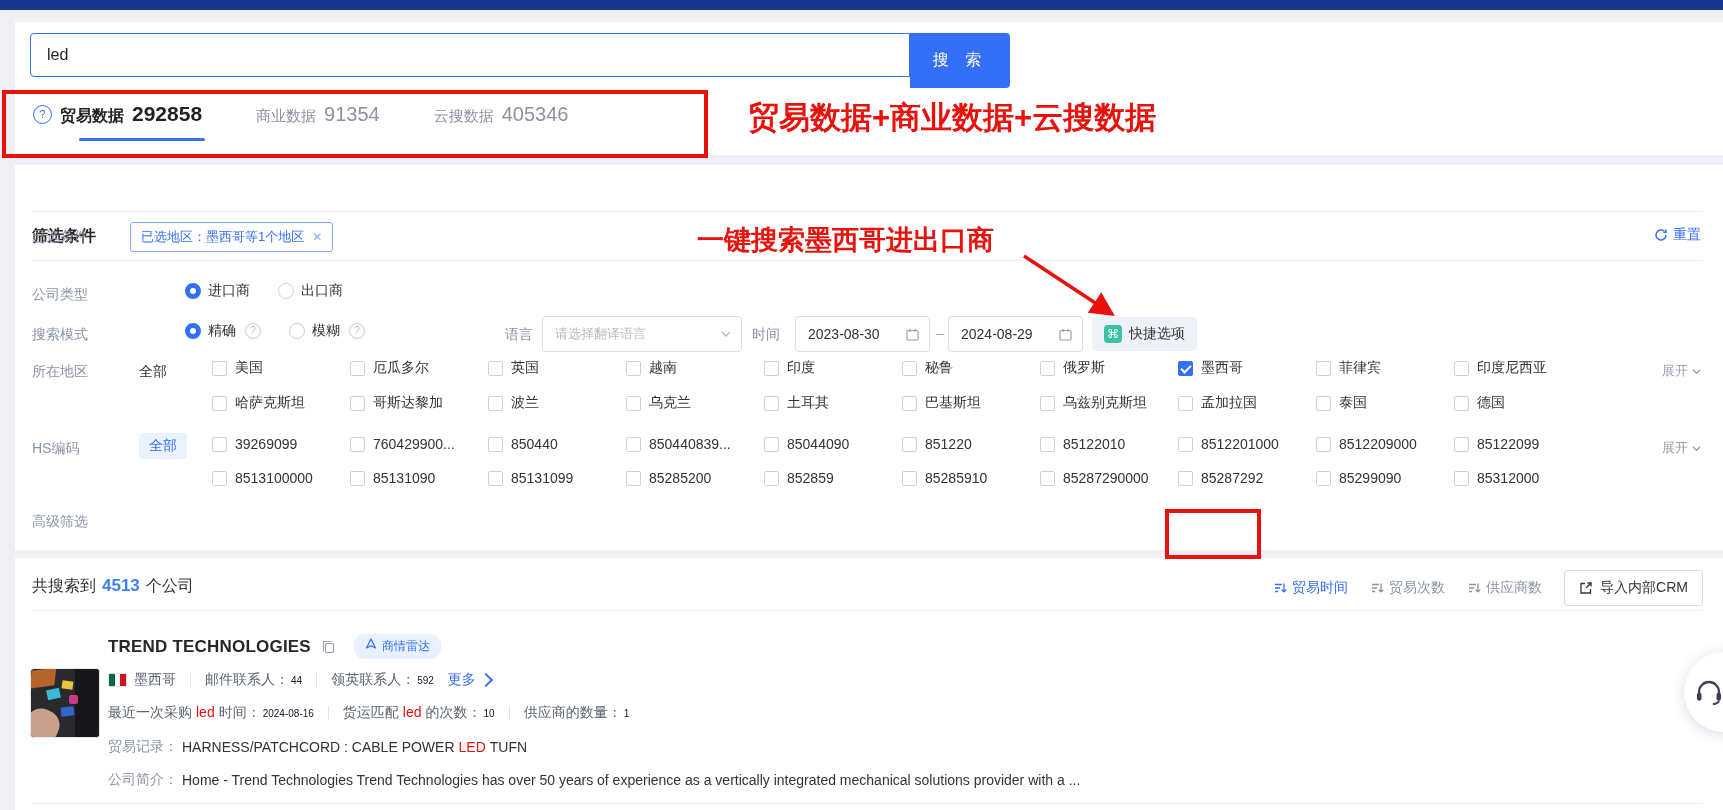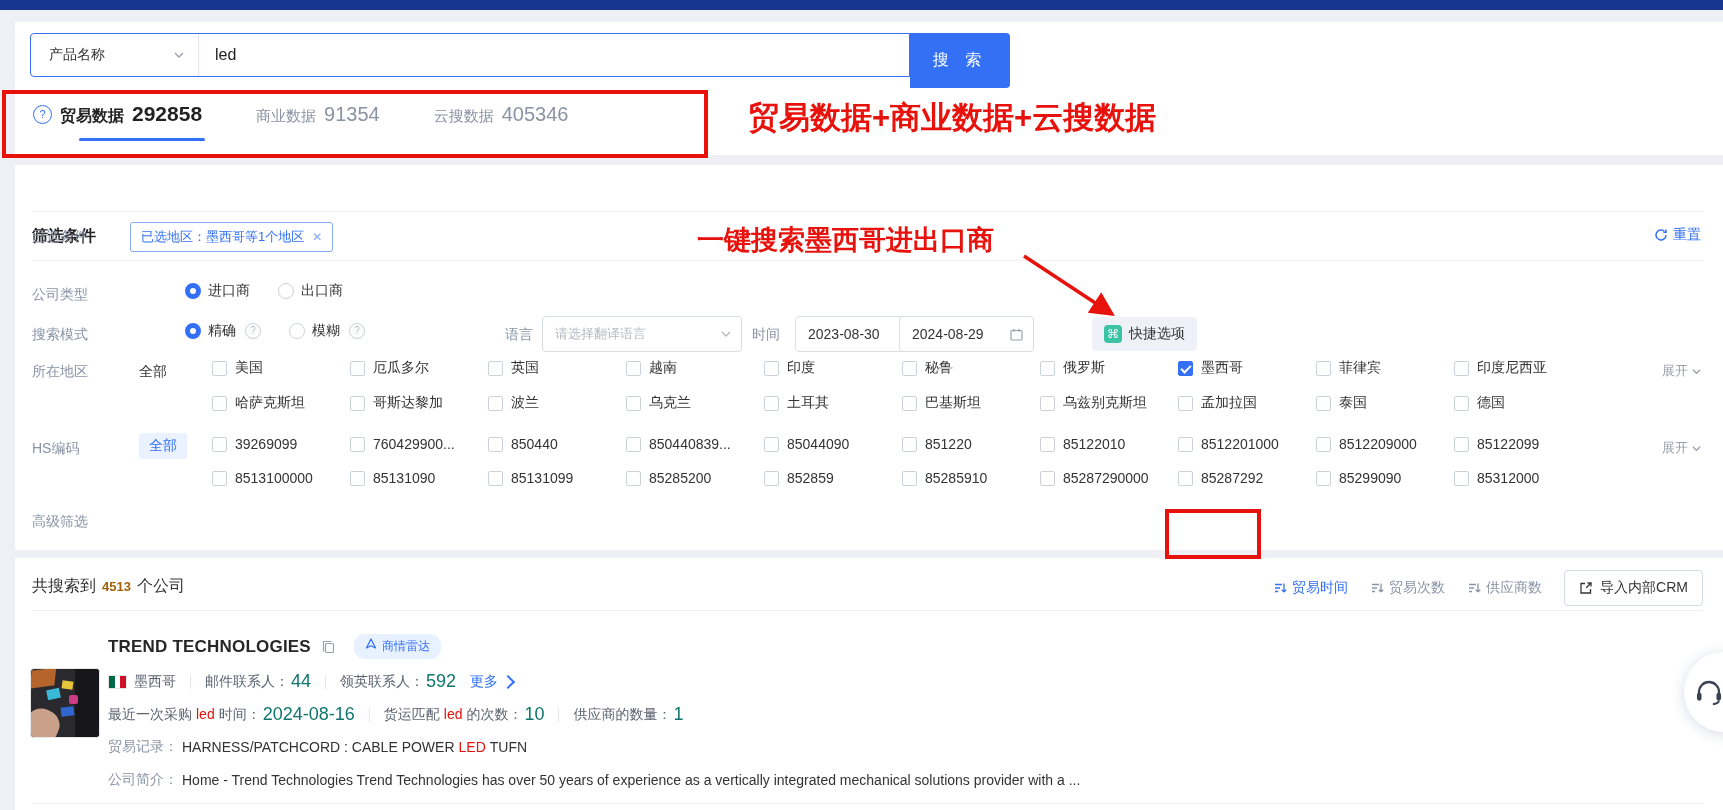--- a/index.html
+++ b/index.html
@@ -81,66 +81,58 @@
   .cb{display:inline-flex;align-items:center;gap:8px;cursor:pointer;}
   .box{width:15px;height:15px;border:1px solid #cdd2da;border-radius:2px;background:#fff;box-sizing:border-box;position:relative;flex:none;}
   .cb.on .box{background:#3370f6;border-color:#3370f6;}
   .cb.on .box::after{content:"";position:absolute;left:4px;top:1px;width:4px;height:8px;border:solid #fff;
                      border-width:0 2px 2px 0;transform:rotate(45deg);}
   .cbl{font-size:14px;color:#333;white-space:nowrap;}
   .expand{position:absolute;right:22px;display:flex;align-items:center;gap:4px;color:#99a0ac;font-size:13px;cursor:pointer;}
 
   
   .summary{position:absolute;left:17px;top:18px;font-size:16px;color:#333;}
-  .summary .cnt{color:#a16207;font-size:13px;font-weight:600;margin:0 6px;}
+  .summary .cnt{color:#3b82f6;font-size:17px;font-weight:600;margin:0 6px;}
   .toolbar{position:absolute;right:20px;top:12px;display:flex;align-items:center;gap:22px;}
   .sorts{display:flex;align-items:center;gap:22px;}
   .sort{display:flex;align-items:center;gap:5px;font-size:14px;color:#8a94a6;cursor:pointer;}
   .sort.on{color:#3370f6;}
   .crmbtn{display:flex;align-items:center;gap:7px;height:36px;border:1px solid #d5dae2;border-radius:4px;
           background:#fff;padding:8px 14px;font-size:14px;color:#333;cursor:pointer;}
   .thumb{position:absolute;left:15px;top:110px;width:68px;height:68px;border-radius:4px;background:#2a2a2e;
          overflow:hidden;border:1px solid #e8e8e8;}
   .thumb i{position:absolute;display:block;}
   .trow{position:absolute;left:93px;display:flex;align-items:center;}
   .cname{font-size:17px;font-weight:600;color:#262626;letter-spacing:.2px;}
   .copy{margin-left:10px;color:#9aa1ad;cursor:pointer;display:inline-flex;}
   .badge{margin-left:18px;display:inline-flex;align-items:flex-start;gap:5px;background:#e8f1ff;color:#3370f6;
          font-size:12px;border-radius:11px;padding:4px 11px;cursor:pointer;}
   .flag{width:17px;height:12px;display:inline-flex;border:1px solid #e5e5e5;border-radius:1px;overflow:hidden;flex:none;}
   .flag i{flex:1;}
   .sep{width:1px;height:14px;background:#e3e6eb;margin:0 14px;flex:none;}
   .inf{font-size:14px;color:#5c6470;}
-  .infv{font-size:18px;color:#0f766e;margin-left:2px;}
+  .infv{font-size:10px;color:#0f172a;margin-left:2px;}
   .more{display:flex;align-items:center;gap:3px;color:#3370f6;font-size:14px;cursor:pointer;margin-left:14px;}
   .kw{color:#e8120c;margin:0 4px;}
   .gl{color:#8a94a6;}
   .dkv{color:#333;text-align:right;}
   .fab{position:absolute;left:1684px;top:652px;width:80px;height:80px;border-radius:50%;background:#fff;
        box-shadow:0 2px 14px rgba(40,60,110,.18);z-index:20;cursor:pointer;}
   .fab svg{position:absolute;left:9px;top:24px;}
   .mchev{display:inline-block;width:8px;height:8px;border-top:2px solid #3370f6;border-right:2px solid #3370f6;
          transform:rotate(45deg);margin-left:2px;}
 </style>
 </head>
 <body>
 
 <div class="page">
   <div class="topbar"></div>
 
   <div class="card" id="card1">
     <div class="sgroup">
-      <div class="scat">
-        <span class="t">产品名称</span>
-        <span class="chev">
-          <svg width="10" height="10" viewBox="0 0 10 10">
-              <polyline points="1,3 5,7 9,3" fill="none" stroke="#9aa1ad" stroke-width="1.4"></polyline>
-            </svg>
-        </span>
-      </div>
       <input class="sinput" value="led" style="">
     </div>
     <button class="sbtn">搜 索</button>
 
     <div class="tabs">
 
     <div class="tab on">
         <span class="ticon">?</span>
         <span class="tlabel">贸易数据</span>
         <span class="tcount">292858</span>
@@ -215,21 +207,21 @@
     <div class="inlbl" style="left:737px;top:161px">时间</div>
     <div class="dateb" style="left:780px">
       <span class="dt">2023-08-30</span>
       <svg width="13" height="13" viewBox="0 0 13 13">
         <rect x="1" y="2.5" width="11" height="9.5" rx="1" fill="none" stroke="#9aa1ad" stroke-width="1.2"></rect>
         <line x1="4" y1="1" x2="4" y2="4" stroke="#9aa1ad" stroke-width="1.2"></line>
         <line x1="9" y1="1" x2="9" y2="4" stroke="#9aa1ad" stroke-width="1.2"></line>
       </svg>
     </div>
     <div class="dash">–</div>
-    <div class="dateb" style="left:884px">
+    <div class="dateb" style="left:933px">
       <span class="dt">2024-08-29</span>
       <svg width="13" height="13" viewBox="0 0 13 13">
         <rect x="1" y="2.5" width="11" height="9.5" rx="1" fill="none" stroke="#9aa1ad" stroke-width="1.2"></rect>
         <line x1="4" y1="1" x2="4" y2="4" stroke="#9aa1ad" stroke-width="1.2"></line>
         <line x1="9" y1="1" x2="9" y2="4" stroke="#9aa1ad" stroke-width="1.2"></line>
       </svg>
     </div>
     <div class="quick">
       <span class="qicon">⌘</span>
       <span class="qt">快捷选项</span>

